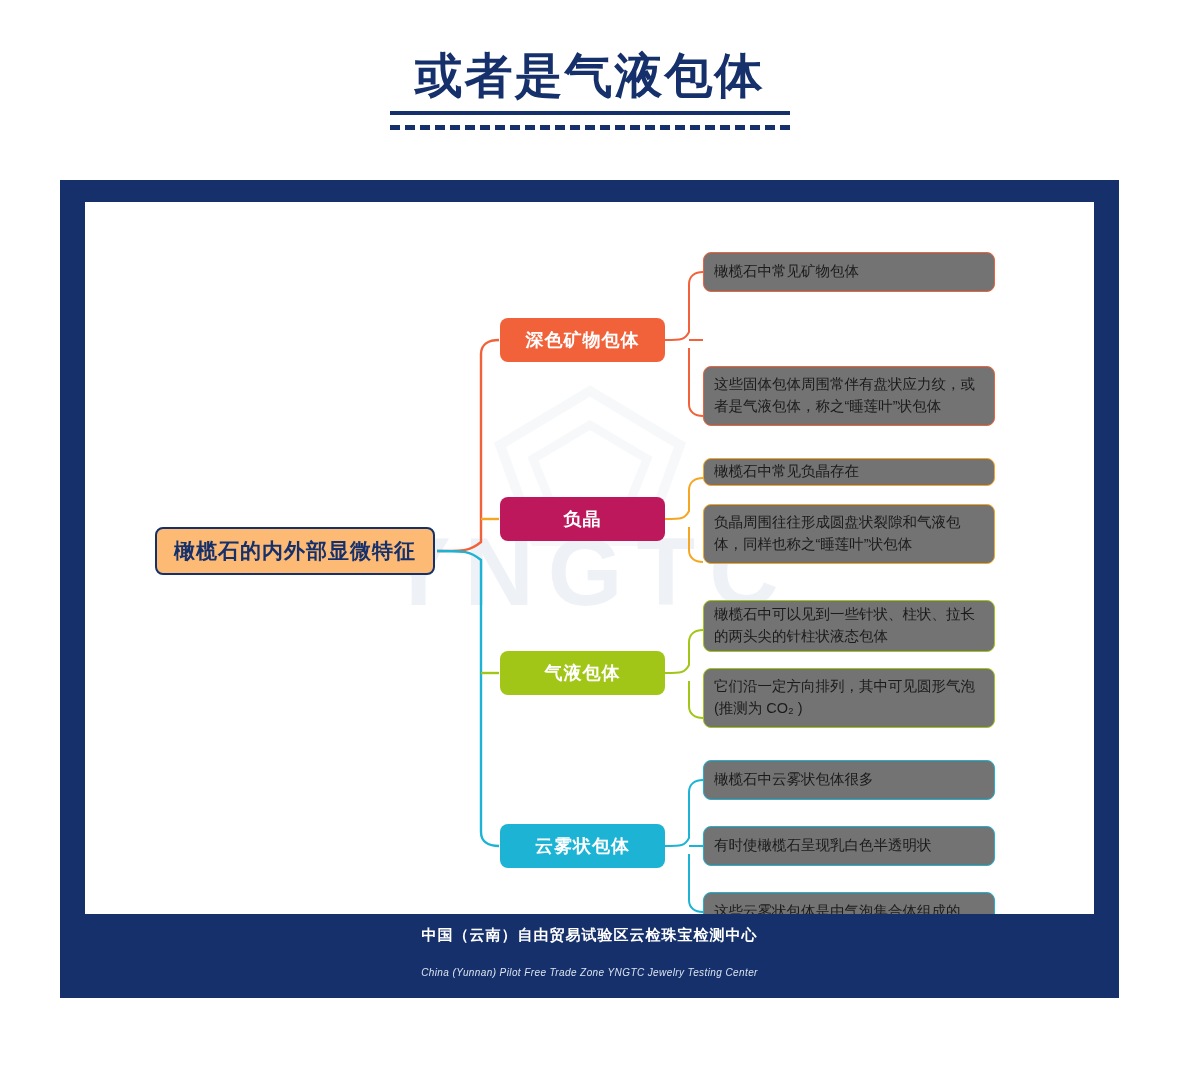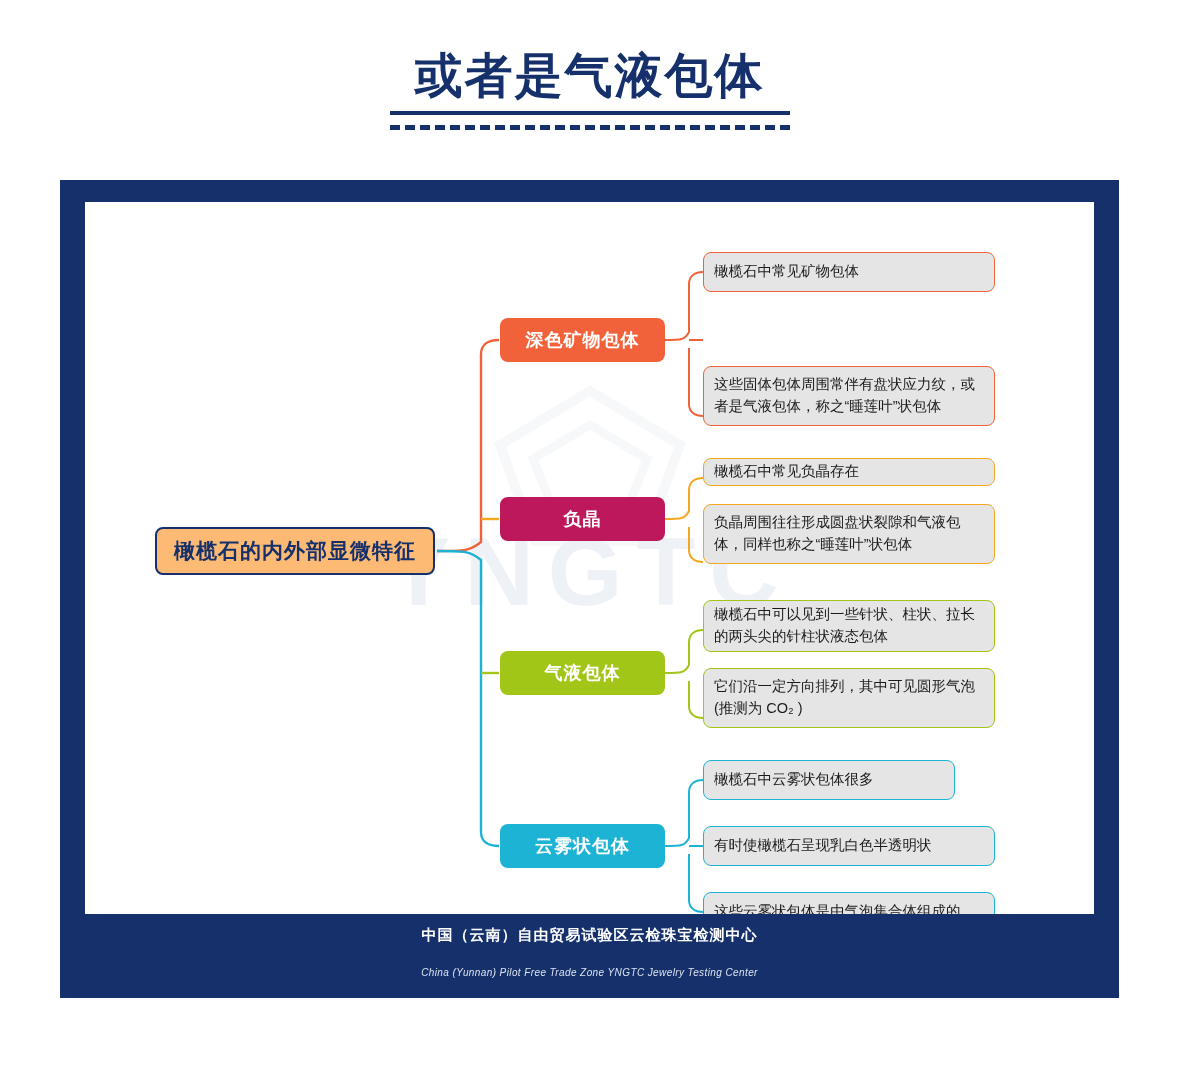--- a/index.html
+++ b/index.html
@@ -154,21 +154,21 @@
     display: flex;
     align-items: center;
     justify-content: center;
     letter-spacing: 1px;
     box-sizing: border-box;
   }
 
   .leaf-node {
     position: absolute;
     border-radius: 8px;
-    background: #e5e5e5;
+    background: #737373;
     border: 1.6px solid #cccccc;
     font-size: 14.5px;
     color: #1b1b1b;
     line-height: 1.5;
     padding: 7px 10px;
     box-sizing: border-box;
     display: flex;
     align-items: center;
   }
 </style>
@@ -232,21 +232,21 @@
       <div class="leaf-node" style="left:618px; top:302px; width:292px; height:60px; border-color:#f5a623;">负晶周围往往形成圆盘状裂隙和气液包体，同样也称之“睡莲叶”状包体</div>
 
       <div class="branch-node" style="left:415px; top:449px; background:#a2c617;">气液包体</div>
 
       <div class="leaf-node" style="left:618px; top:398px; width:292px; height:52px; border-color:#a2c617;">橄榄石中可以见到一些针状、柱状、拉长的两头尖的针柱状液态包体</div>
 
       <div class="leaf-node" style="left:618px; top:466px; width:292px; height:60px; border-color:#a2c617;">它们沿一定方向排列，其中可见圆形气泡(推测为 CO₂ )</div>
 
       <div class="branch-node" style="left:415px; top:622px; background:#1cb3d4;text-align:right;">云雾状包体</div>
 
-      <div class="leaf-node" style="left:618px; top:558px; width:252px; height:40px; border-color:#1cb3d4;">橄榄石中云雾状包体很多</div>
+      <div class="leaf-node" style="left:618px; top:558px; width:292px; height:40px; border-color:#1cb3d4;">橄榄石中云雾状包体很多</div>
 
       <div class="leaf-node" style="left:618px; top:624px; width:292px; height:40px; border-color:#1cb3d4;">有时使橄榄石呈现乳白色半透明状</div>
 
       <div class="leaf-node" style="left:618px; top:690px; width:292px; height:40px; border-color:#1cb3d4;">这些云雾状包体是由气泡集合体组成的</div>
 
     </div>
   </div>
 
   <div class="footer">
     <div class="footer-cn">中国（云南）自由贸易试验区云检珠宝检测中心</div>

